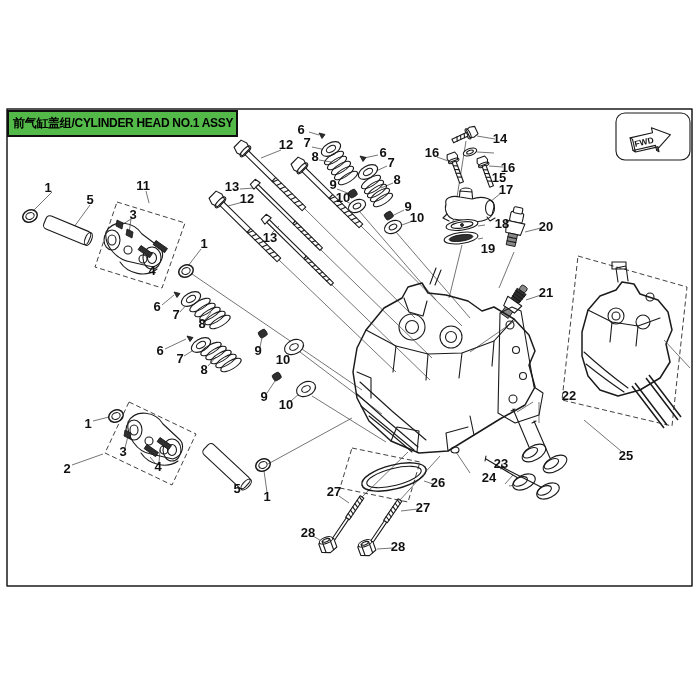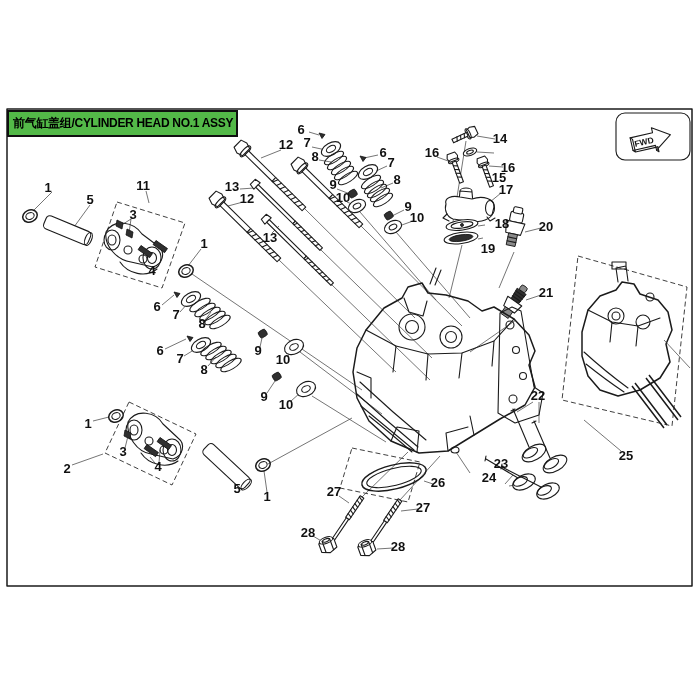--- a/index.html
+++ b/index.html
@@ -548,21 +548,21 @@
       <span class="callout" style="left: 258px; top: 351px;">9</span>
       <span class="callout" style="left: 283px; top: 360px;">10</span>
       <span class="callout" style="left: 264px; top: 397px;">9</span>
       <span class="callout" style="left: 286px; top: 405px;">10</span>
       <span class="callout" style="left: 88px; top: 424px;">1</span>
       <span class="callout" style="left: 67px; top: 469px;">2</span>
       <span class="callout" style="left: 123px; top: 452px;">3</span>
       <span class="callout" style="left: 158px; top: 467px;">4</span>
       <span class="callout" style="left: 237px; top: 489px;">5</span>
       <span class="callout" style="left: 267px; top: 497px;">1</span>
-      <span class="callout" style="left: 538px; top: 396px;">22</span>
+      <span class="callout" style="left: 569px; top: 396px;">22</span>
       <span class="callout" style="left: 626px; top: 456px; text-align: right;">25</span>
       <span class="callout" style="left: 473px; top: 478px; margin-left: 16px;">24</span>
       <span class="callout" style="left: 501px; top: 464px;">23</span>
       <span class="callout" style="left: 438px; top: 483px;">26</span>
       <span class="callout" style="left: 334px; top: 492px;">27</span>
       <span class="callout" style="left: 423px; top: 508px;">27</span>
       <span class="callout" style="left: 308px; top: 533px;">28</span>
       <span class="callout" style="left: 398px; top: 547px;">28</span>
     </div>
 

